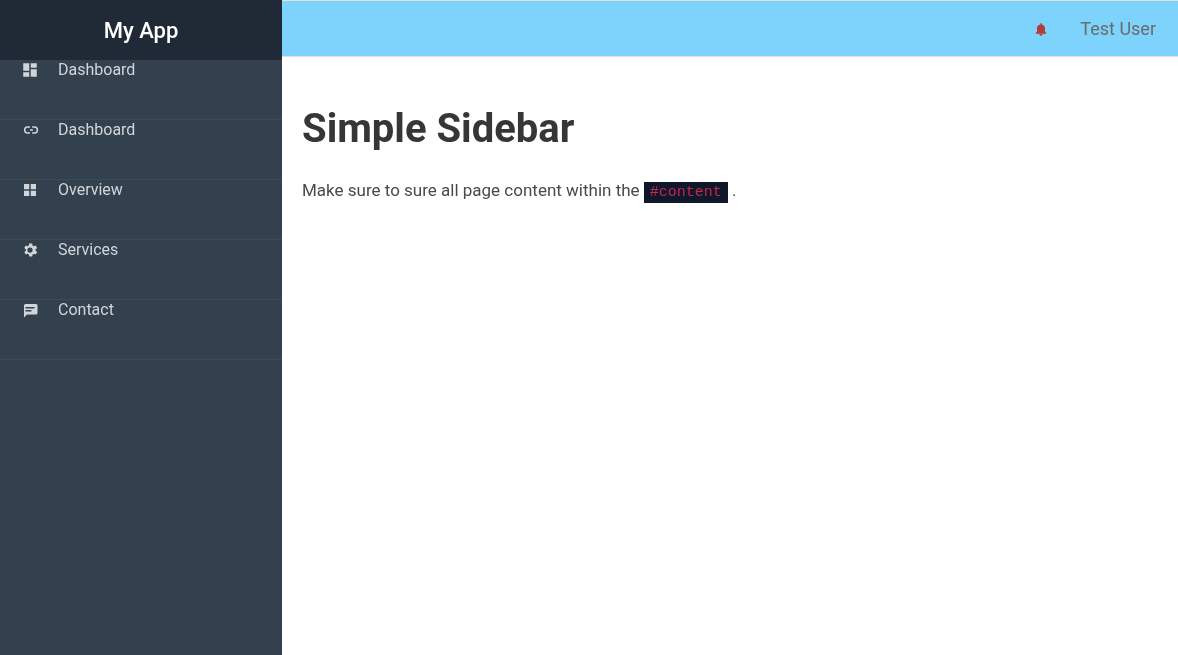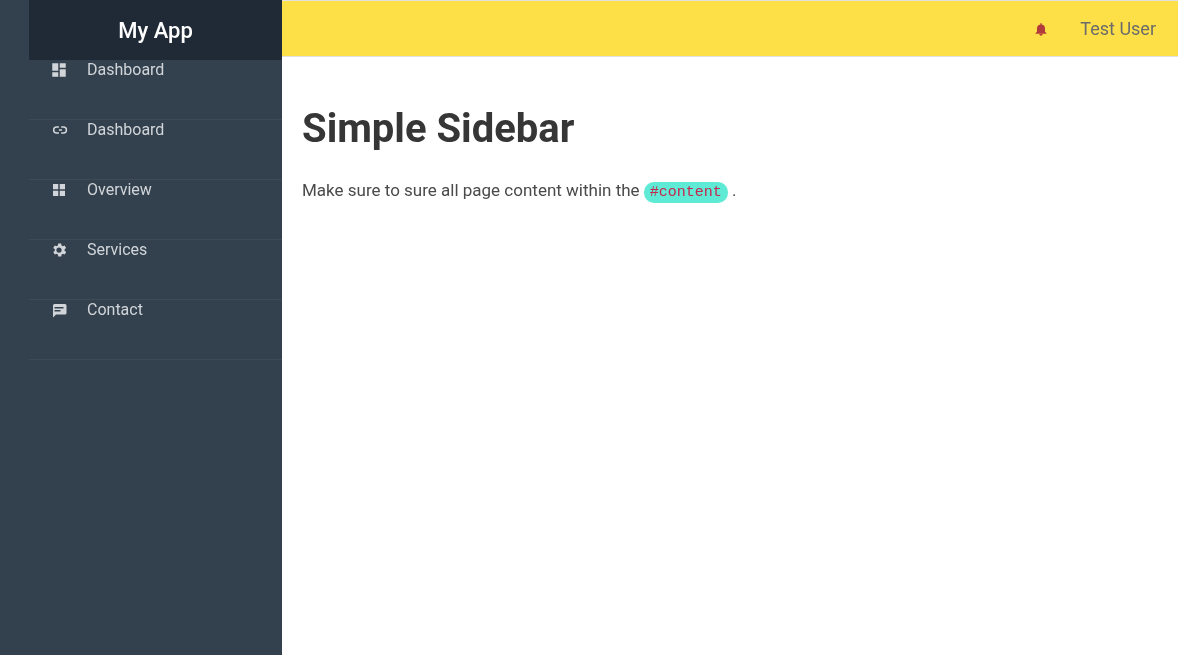--- a/index.html
+++ b/index.html
@@ -9,21 +9,20 @@
       height: 655px;
       overflow: hidden;
       display: flex;
     }
     .sidebar {
       width: 282px;
       height: 100%;
       background: #33414e;
       color: #d1d5d9;
       flex-shrink: 0;
-      padding-left: 29px;
     }
     .sidebar-brand {
       height: 60px;
       background: #1f2a36;
       color: #fff;
       font-size: 22px;
       font-weight: 500;
       display: flex;
       align-items: center;
       justify-content: center;
@@ -56,21 +55,21 @@
       fill: #d1d5d9;
     }
     .main {
       flex: 1;
       display: flex;
       flex-direction: column;
       background: #fff;
     }
     .topbar {
       height: 57px;
-      background: #fde047;
+      background: #7dd3fc;
       border-top: 1px solid #e1e1e1;
       border-bottom: 1px solid #e1e1e1;
       display: flex;
       align-items: center;
       justify-content: flex-end;
       padding: 0 18px;
       gap: 30px;
     }
     .bell-icon {
       width: 18px;
@@ -95,24 +94,24 @@
       font-weight: 700;
       color: #363636;
       margin-bottom: 28px;
     }
     .page-desc {
       font-size: 17px;
       color: #4a4a4a;
     }
     .code-inline {
       font-family: "SFMono-Regular", Consolas, "Liberation Mono", Menlo, monospace;
-      background: #5eead4;
+      background: #0f172a;
       color: #c7254e;
       padding: 2px 6px;
-      border-radius: 10px;
+      border-radius: 0;
       font-size: 15px;
     }
   </style>
 </head>
 <body>
 
 <nav class="sidebar">
   <div class="sidebar-brand">
     <span>My App</span>
   </div>

